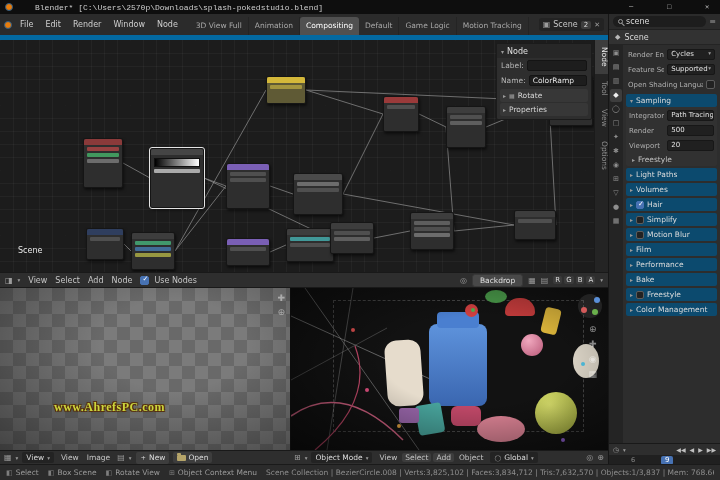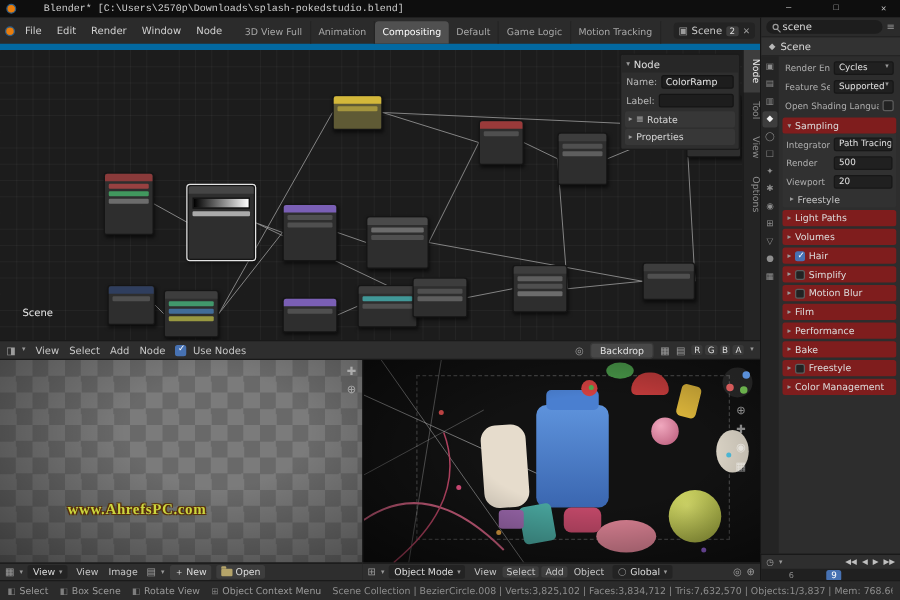--- a/index.html
+++ b/index.html
@@ -99,21 +99,21 @@
   .mag::after{content:"";position:absolute;right:-3px;bottom:-2px;width:4px;height:1px;background:#9a9a9a;transform:rotate(45deg);}
   .prop-crumb{height:15px;display:flex;align-items:center;gap:4px;padding:0 6px;background:#323232;border-bottom:1px solid #242424;font-size:8px;color:#d8d8d8;}
   .prop-body{flex:1;display:flex;min-height:0;}
   .ptabs{width:14px;background:#242424;display:flex;flex-direction:column;align-items:center;padding-top:2px;gap:1px;flex:none;}
   .ptab{width:12px;height:13px;line-height:13px;text-align:center;font-size:7px;color:#8e8e8e;border-radius:2px;}
   .ptab.active{background:#3d3d3d;color:#f0f0f0;}
   .pcontent{flex:1;padding:2px 2px;overflow:hidden;}
   .prop-row{display:flex;align-items:center;gap:3px;height:15px;padding:0 3px;}
   .plabel{flex:1;font-size:7px;color:#aeaeae;white-space:nowrap;overflow:hidden;}
   .pvalue{flex:1.1;background:#202020;border:1px solid #171717;border-radius:2px;height:11px;display:flex;align-items:flex-start;justify-content:space-between;padding:0 3px;color:#e2e2e2;font-size:7px;white-space:nowrap;overflow:hidden;}
-  .sec-head{display:flex;align-items:center;gap:3px;height:13px;margin:2px 1px 0;padding:0 4px;background:#7f1d1d;border-radius:2px;font-size:7.5px;color:#dcdcdc;}
+  .sec-head{display:flex;align-items:center;gap:3px;height:13px;margin:2px 1px 0;padding:0 4px;background:#0c4a6e;border-radius:2px;font-size:7.5px;color:#dcdcdc;}
   .sec-body{background:#313131;margin:0 1px;border-radius:0 0 2px 2px;padding:1px 0;}
   .sub-head{display:flex;align-items:center;gap:3px;height:12px;padding:0 6px;font-size:7.5px;color:#c2c2c2;}
 
   
   .timeline{position:absolute;left:608px;top:443px;width:112px;height:21px;background:#2e2e2e;border-left:1px solid #161616;border-top:1px solid #191919;}
   .tl-head{height:11px;display:flex;align-items:center;gap:4px;padding:0 4px;font-size:6.5px;color:#b0b0b0;}
   .tl-strip{height:10px;background:#202020;position:relative;display:flex;align-items:center;}
   .tl-tick{position:absolute;left:22px;font-size:6.5px;color:#8a8a8a;}
   .tl-frame{position:absolute;left:52px;background:#4772b3;color:#fff;font-size:7px;border-radius:2px;padding:0 4px;line-height:9px;}
 
@@ -262,26 +262,26 @@
         </div>
       </div>
     <span class="scene-lbl">Scene</span>
 
     <div class="npanel">
       <div class="np-head">
         <span class="caret">▾</span>
         <span>Node</span>
       </div>
       <div class="np-row">
+        <span>Label:</span>
+        <span class="np-field"></span>
+      </div>
+      <div class="np-row">
         <span>Name:</span>
         <span class="np-field">ColorRamp</span>
-      </div>
-      <div class="np-row">
-        <span>Label:</span>
-        <span class="np-field"></span>
       </div>
       <div class="np-sub">
         <span class="caret">▸</span>
         <span class="ico" style="font-size:6px">▦</span>
         <span>Rotate</span>
       </div>
       <div class="np-sub">
         <span class="caret">▸</span>
         <span>Properties</span>
       </div>

